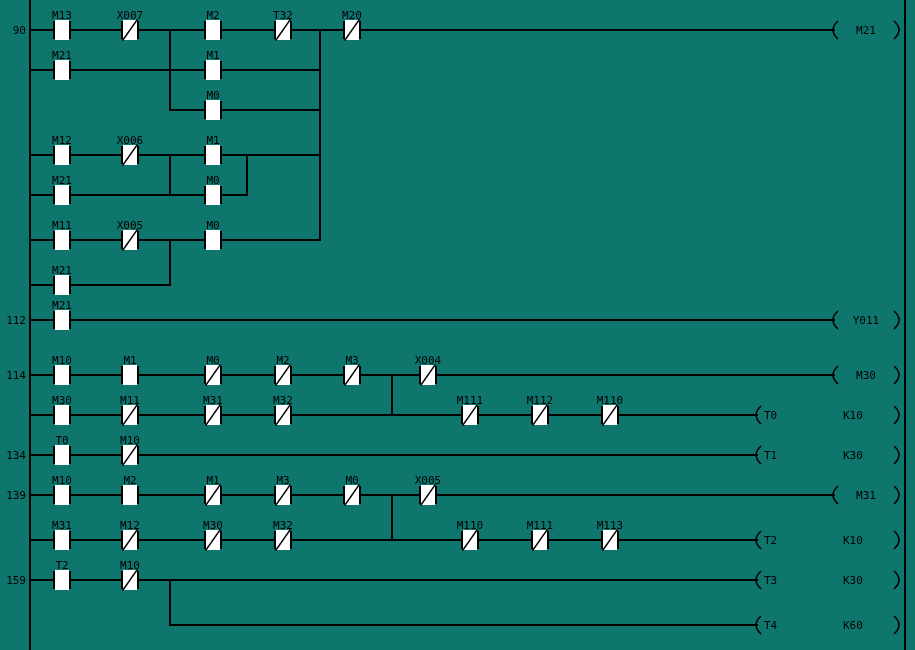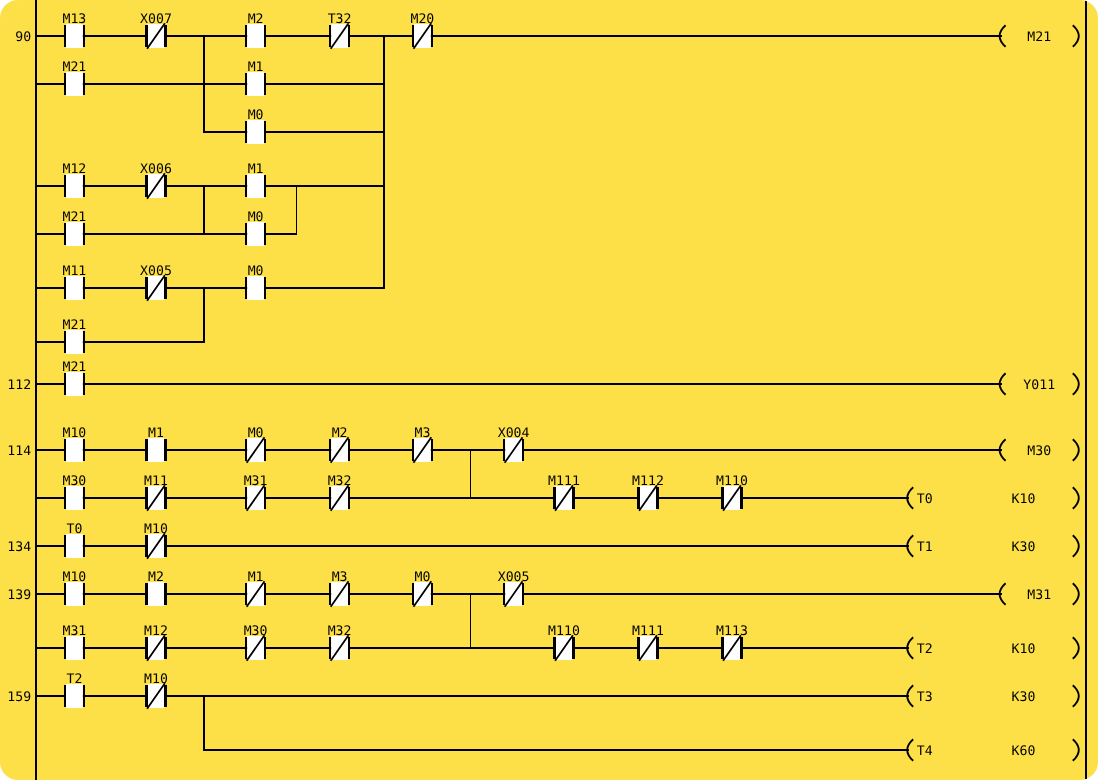--- a/index.html
+++ b/index.html
@@ -4,23 +4,22 @@
 <style>
   html, body {
     margin: 0;
     padding: 0;
     background: #ffffff;
   }
   .canvas {
     position: relative;
     width: 915px;
     height: 650px;
-    background: #fde047;
+    background: #0f766e;
     overflow: hidden;
-    border-radius: 15px;
   }
   svg text {
     font-family: "DejaVu Sans Mono", "Liberation Mono", monospace;
     font-size: 11px;
     fill: #000000;
   }
 </style>
 </head>
 <body>
 

